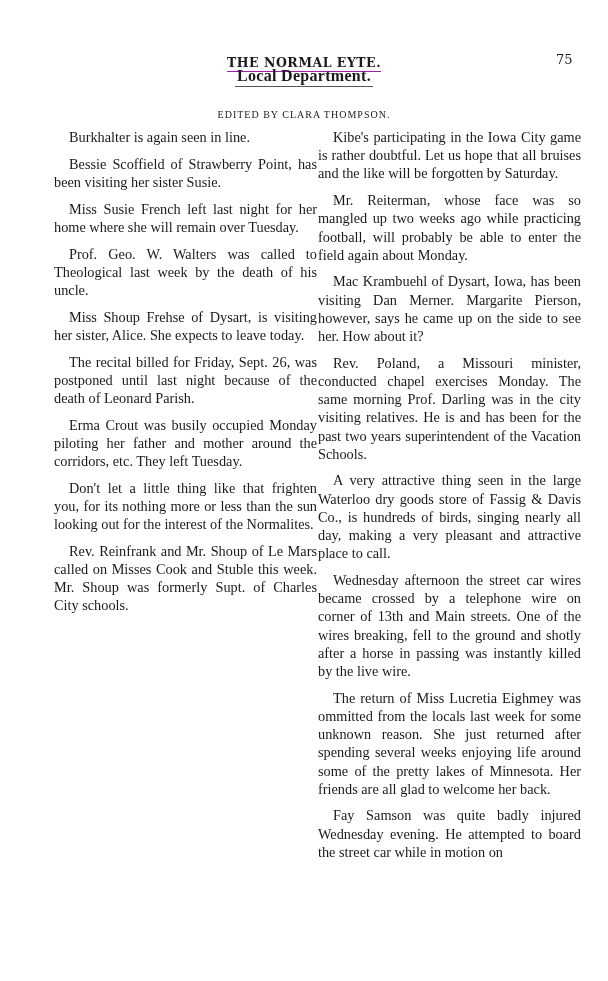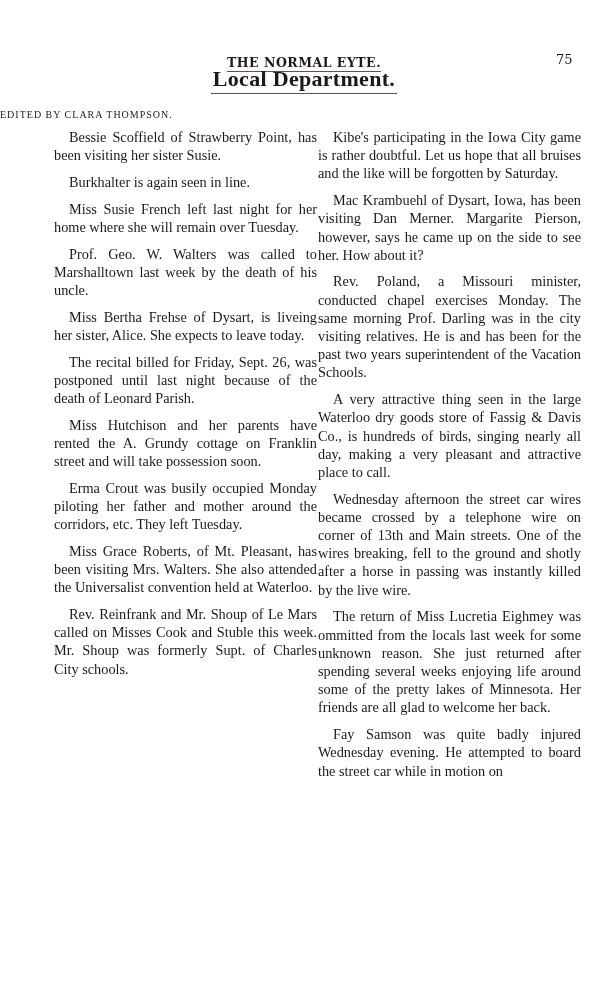--- a/index.html
+++ b/index.html
@@ -18,25 +18,25 @@
     border-bottom: 1px solid #a21caf;
   }
   .page-number {
     position: absolute; top: 52px; left: 556px; font-size: 13px;
   }
   .section-title {
     position: absolute; top: 66px; left: 0; width: 608px; text-align: center;
   }
   .section-title span {
     display: inline-block;
-    font-family: "Liberation Serif", serif; font-weight: bold; font-size: 22px;
+    font-family: "Liberation Serif", serif; font-weight: bold; font-size: 16px;
     padding: 0 2px 1px; border-bottom: 1px solid #555; letter-spacing: 0.3px;
   }
   .byline {
-    position: absolute; top: 109px; left: 0; width: 608px; text-align: left;
+    position: absolute; top: 109px; left: 0; width: 608px; text-align: center;
     font-family: "Liberation Serif", serif; font-size: 10px; letter-spacing: 1px;
   }
   .column {
     position: absolute; top: 128px; width: 263px;
     font-family: "Liberation Serif", serif; font-size: 14.3px;
     line-height: 18.2px; text-align: justify;
   }
   .col-left { left: 54px; }
   .col-right { left: 318px; }
   .item { margin: 0 0 8.5px 0; text-indent: 15px; hyphens: manual; }
@@ -47,33 +47,33 @@
 <div class="running-head">
   <span class="pub-title">THE NORMAL EYTE.</span>
 </div>
 <div class="page-number">75</div>
 <div class="section-title">
   <span>Local Department.</span>
 </div>
 <div class="byline">EDITED BY CLARA THOMPSON.</div>
 
 <div class="column col-left">
+  <p class="item">Burkhalter is again seen in line.</p>
   <p class="item">Bessie Scoffield of Strawberry Point, has been visiting her sister Susie.</p>
-  <p class="item">Burkhalter is again seen in line.</p>
   <p class="item">Miss Susie French left last night for her home where she will remain over Tuesday.</p>
-  <p class="item">Prof. Geo. W. Walters was called to Marshalltown last week by the death of his uncle.</p>
-  <p class="item">Miss Bertha Frehse of Dysart, is live­ing her sister, Alice. She expects to leave today.</p>
+  <p class="item">Prof. Geo. W. Walters was called to Theological last week by the death of his uncle.</p>
+  <p class="item">Miss Shoup Frehse of Dysart, is visit­ing her sister, Alice. She expects to leave today.</p>
   <p class="item">The recital billed for Friday, Sept. 26, was postponed until last night because of the death of Leonard Parish.</p>
-  <p class="item">Miss Hutchison and her parents have rented the A. Grundy cottage on Frank­lin street and will take possession soon.</p>
   <p class="item">Erma Crout was busily occupied Mon­day piloting her father and mother around the corridors, etc. They left Tuesday.</p>
-  <p class="item">Miss Grace Roberts, of Mt. Pleasant, has been visiting Mrs. Walters. She also attended the Universalist convention held at Waterloo.</p>
+  <p class="item">Don't let a little thing like that fright­en you, for its nothing more or less than the sun looking out for the interest of the Normalites.</p>
   <p class="item">Rev. Reinfrank and Mr. Shoup of Le Mars called on Misses Cook and Stuble this week. Mr. Shoup was formerly Supt. of Charles City schools.</p>
 </div>
 
 <div class="column col-right">
   <p class="item">Kibe's participating in the Iowa City game is rather doubtful. Let us hope that all bruises and the like will be for­gotten by Saturday.</p>
+  <p class="item">Mr. Reiterman, whose face was so mangled up two weeks ago while prac­ticing football, will probably be able to enter the field again about Monday.</p>
   <p class="item">Mac Krambuehl of Dysart, Iowa, has been visiting Dan Merner. Margarite Pierson, however, says he came up on the side to see her. How about it?</p>
   <p class="item">Rev. Poland, a Missouri minister, conducted chapel exercises Monday. The same morning Prof. Darling was in the city visiting relatives. He is and has been for the past two years superinten­dent of the Vacation Schools.</p>
   <p class="item">A very attractive thing seen in the large Waterloo dry goods store of Fassig &amp; Davis Co., is hundreds of birds, sing­ing nearly all day, making a very pleas­ant and attractive place to call.</p>
   <p class="item">Wednesday afternoon the street car wires became crossed by a telephone wire on corner of 13th and Main streets. One of the wires breaking, fell to the ground and shotly after a horse in passing was instantly killed by the live wire.</p>
   <p class="item">The return of Miss Lucretia Eighmey was ommitted from the locals last week for some unknown reason. She just re­turned after spending several weeks en­joying life around some of the pretty lakes of Minnesota. Her friends are all glad to welcome her back.</p>
   <p class="item">Fay Samson was quite badly injured Wednesday evening. He attempted to board the street car while in motion on</p>
 </div>
 
 </body></html>

